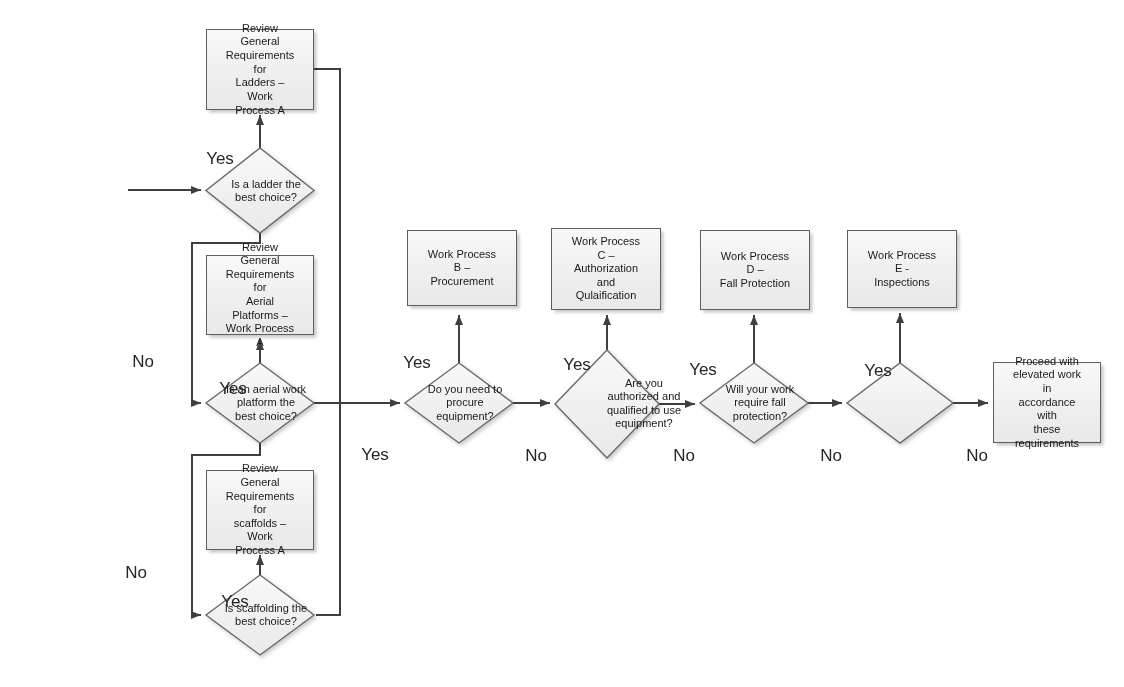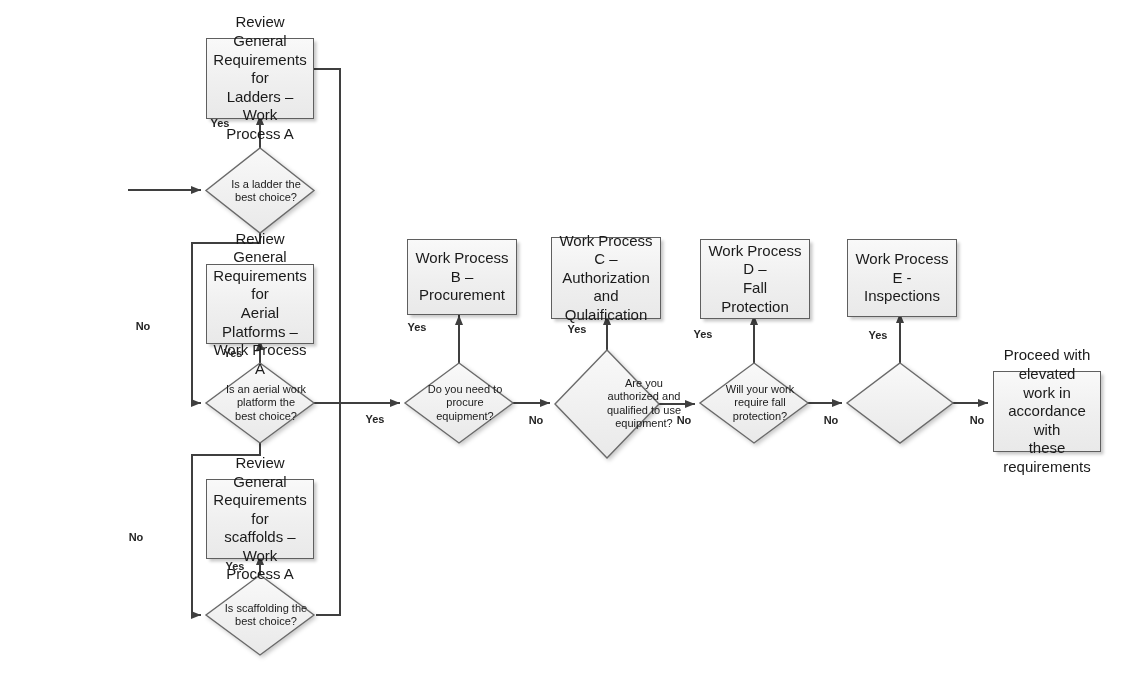--- a/index.html
+++ b/index.html
@@ -7,41 +7,41 @@
   body { font-family:"Liberation Sans", sans-serif; }
   .canvas {
     position:relative; width:1124px; height:687px;
     background:#ffffff; overflow:hidden;
   }
   .canvas > svg { position:absolute; left:0; top:0; }
   .box {
     position:absolute;
     display:flex; align-items:center; justify-content:center;
     text-align:center;
-    font-size:15px; line-height:1.24; color:#1a1a1a;
+    font-size:11px; line-height:1.24; color:#1a1a1a;
     background:linear-gradient(180deg,#f9f9f9 0%,#efefef 55%,#e9e9e9 100%);
     border:1.4px solid #5f5f5f;
     box-shadow:2.5px 2.5px 3px rgba(0,0,0,0.22);
     white-space:pre-line;
-    padding:7px;
-    margin-top:9px;
+    padding:16px;
   }
   .dtext {
     position:absolute;
     text-align:center;
     font-size:11px; line-height:1.22; color:#1a1a1a;
     white-space:pre-line;
     transform:translateY(-50%);
     margin-left:6px;
   }
   .elabel {
     position:absolute;
-    font-size:11px; font-weight:bold; color:#262626;
+    font-size:17px; font-weight:normal; color:#262626;
     transform:translate(-50%,-50%);
     white-space:nowrap;
+    margin-top:36px;
   }
   .shape { filter:drop-shadow(2.5px 2.5px 2px rgba(0,0,0,0.22)); }
 </style>
 </head>
 <body>
 
 <div class="canvas">
 
   <svg width="1124" height="687" viewBox="0 0 1124 687">
     <defs>

